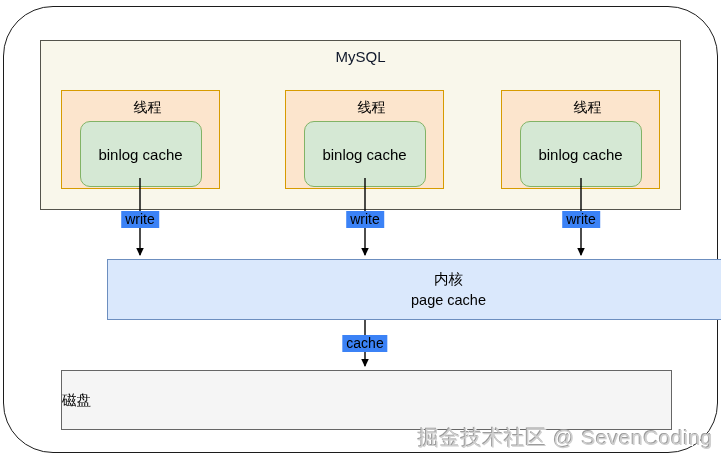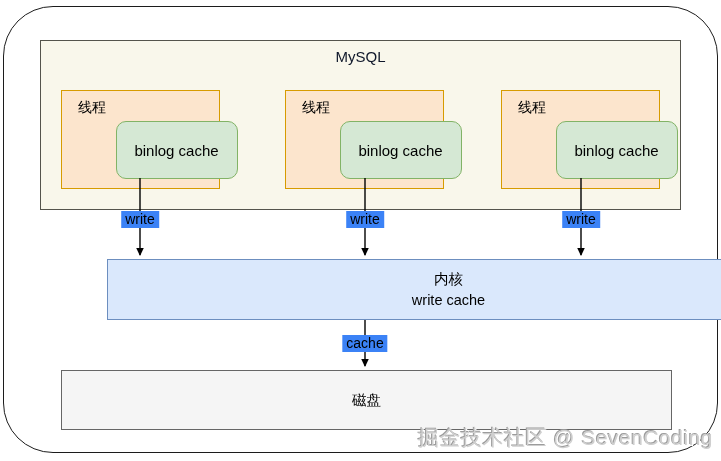--- a/index.html
+++ b/index.html
@@ -25,31 +25,31 @@
   .mysql-title {
     position:absolute; top:7px; left:0; width:100%; text-align:center;
     font-size:15px; color:#0f172a;
   }
   .thread-box {
     position:absolute; top:90px; width:159px; height:99px;
     background:var(--thread-fill,#FCE5CD);
     border:1.5px solid var(--thread-border,#D79B00);
   }
   .thread-label {
-    position:absolute; top:8px; left:16px; width:100%; text-align:left;
+    position:absolute; top:8px; left:7px; width:100%; text-align:center;
     font-size:14px;
   }
   .cache-box {
     position:absolute; left:50%; top:30px; transform:translateX(-50%);
-    width:122px; height:58px;
+    width:122px; height:66px;
     background:var(--cache-fill,#D5E8D4);
     border:1.5px solid var(--cache-border,#82B366);
     border-radius:10px;
     display:flex; align-items:center; justify-content:center;
-    font-size:15px; white-space:nowrap;margin-left:36px;
+    font-size:15px; white-space:nowrap;
   }
   .arrows {
     position:absolute; left:0; top:0; width:721px; height:461px;
     pointer-events:none;
   }
   .flow-label {
     position:absolute; transform:translateX(-50%);
     background:#3b82f6; padding:0 4px;
     font-size:14px; line-height:17px; white-space:nowrap;
     z-index:2;
@@ -58,21 +58,21 @@
     position:absolute; left:59px; top:259px; width:683px; height:61px;
     background:var(--kernel-fill,#DAE8FC);
     border:1px solid var(--kernel-border,#6C8EBF);
     display:flex; flex-direction:column; align-items:center; justify-content:center;
     font-size:14.5px; line-height:21px; text-align:center;margin-left:48px;
   }
   .disk-box {
     position:absolute; left:61px; top:370px; width:611px; height:60px;
     background:var(--disk-fill,#F5F5F5);
     border:1px solid var(--disk-border,#666666);
-    display:flex; align-items:center; justify-content:center;
+    display:flex; align-items:center; justify-content:flex-start;
     font-size:14.5px;
   }
   .watermark {
     position:absolute; top:424px; right:8px; z-index:5;
     font-size:21px; font-weight:normal; letter-spacing:0.5px;
     color:#cfcfcf;
     text-shadow:-1px -1px 0 #9c9c9c, 1px 1px 0 #ffffff;
     white-space:nowrap;
   }
 </style>
@@ -120,21 +120,21 @@
     <line x1="365" y1="320" x2="365" y2="366" stroke="#000" stroke-width="1.4" marker-end="url(#ah)"></line>
   </svg>
 
   <div class="flow-label" style="left:140px; top:211px">write</div>
   <div class="flow-label" style="left:365px; top:211px">write</div>
   <div class="flow-label" style="left:581px; top:211px">write</div>
   <div class="flow-label" style="left:365px; top:335px">cache</div>
 
   <div class="kernel-box">
     <div>内核</div>
-    <div>write cache</div>
+    <div>page cache</div>
   </div>
 
   <div class="disk-box">
     <span>磁盘</span>
   </div>
 
   <div class="watermark">掘金技术社区 @ SevenCoding</div>
 
 </div>
 

